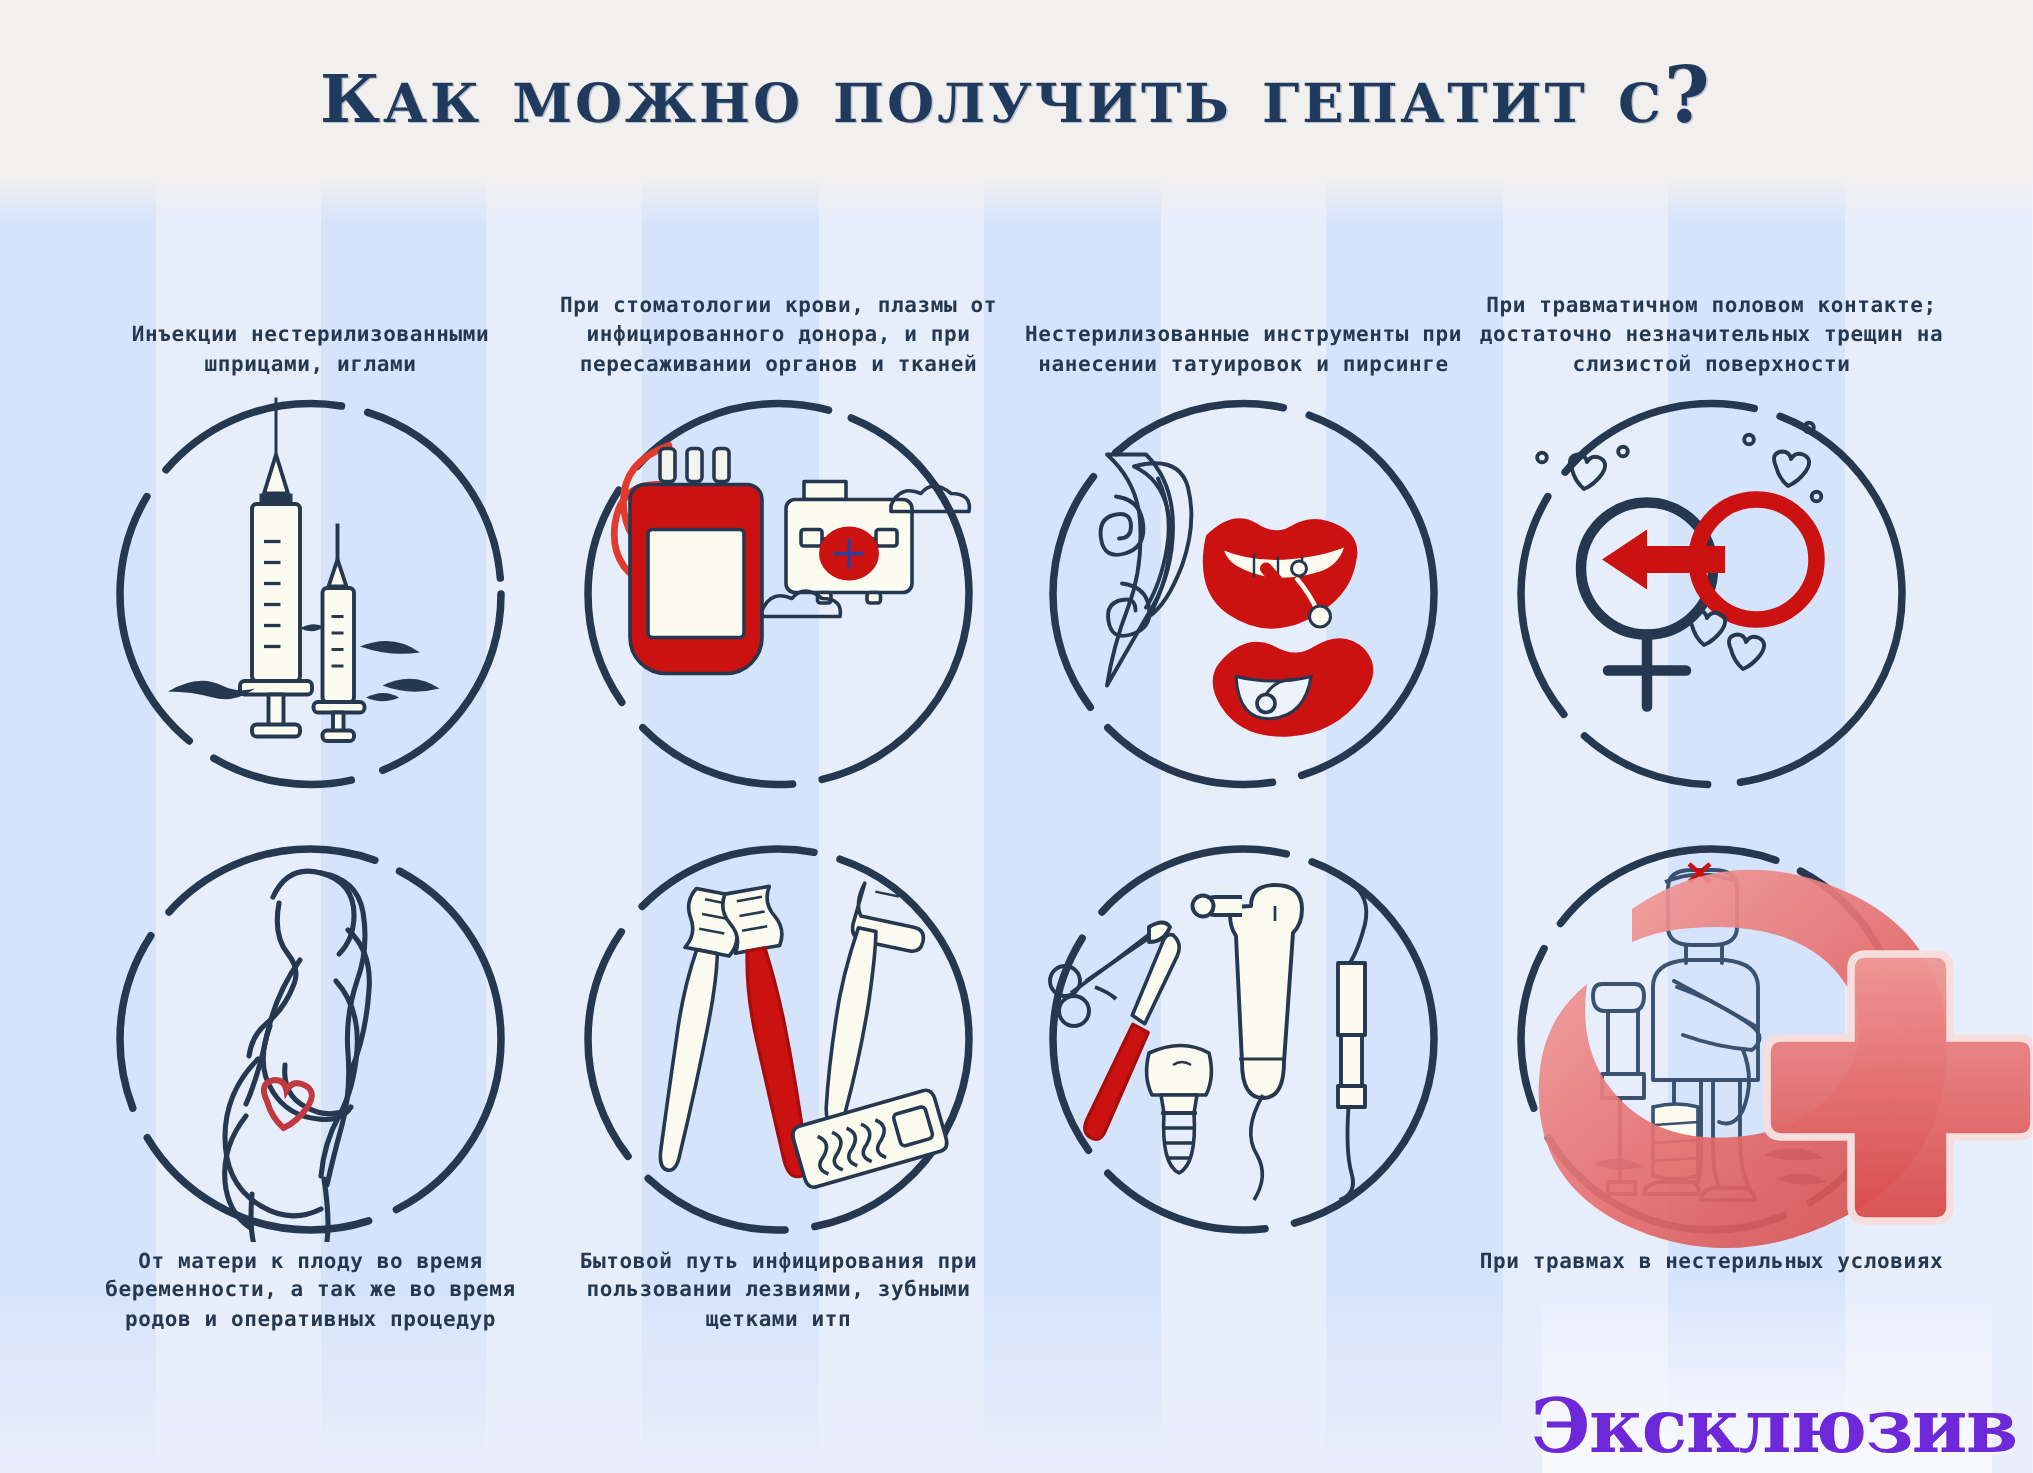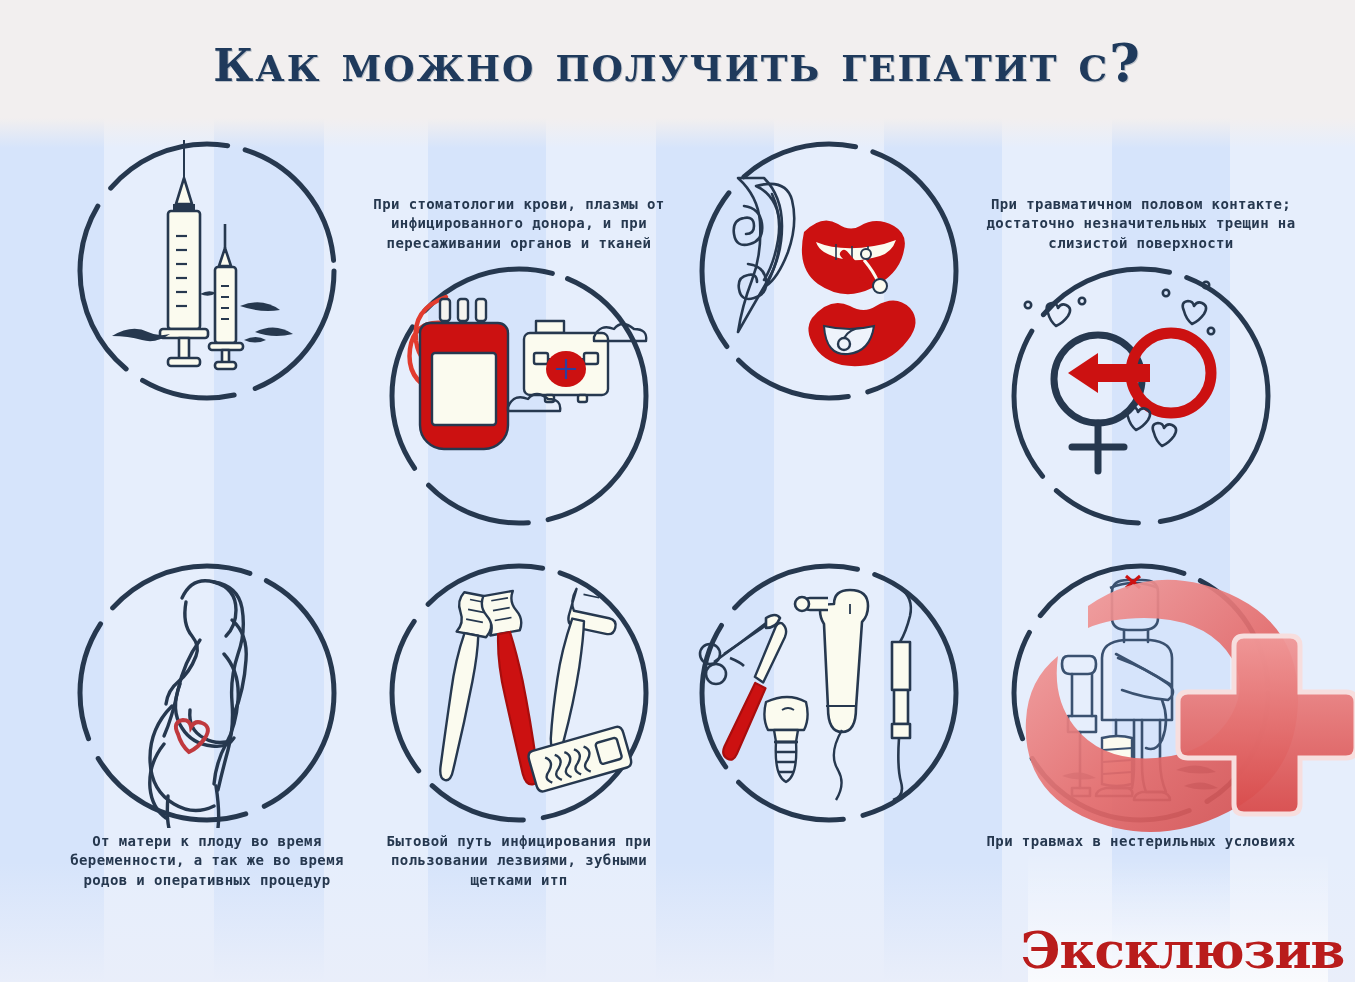--- a/index.html
+++ b/index.html
@@ -67,21 +67,21 @@
   .cap-bot{margin-top:4px;}
 
   
   .watermark{
     position:absolute;z-index:7;pointer-events:none;
     left:1010px;top:558px;width:345px;height:424px;
   }
   .wm-text{
     position:absolute;left:0;bottom:2px;width:345px;
     font-family:"DejaVu Serif", serif;
-    font-weight:bold;font-size:50px;color:#b91c1c;
+    font-weight:bold;font-size:50px;color:#6d28d9;
     text-align:center;letter-spacing:-1px;
     text-shadow:0 1px 0 rgba(255,255,255,.6);
   }
   .wm-fade{
     position:absolute;left:18px;bottom:0;width:300px;height:130px;
     background:linear-gradient(rgba(255,255,255,0),rgba(255,255,255,.72));
   }
 </style>
 </head>
 <body>
@@ -106,20 +106,21 @@
   <div class="bg-top"></div>
   <div class="bg-topfade"></div>
 
   <div class="title-wrap">
     <div class="title">Как можно получить гепатит С?</div>
   </div>
 
   <div class="grid">
 
     <div class="cell r1 c1">
+      <div class="cap cap-top">Инъекции нестерилизованными шприцами, иглами</div>
       <div class="circle-box">
         <svg class="ring" viewBox="0 0 270 270">
           <circle cx="135" cy="135" r="127" fill="none" stroke="#26384f" stroke-width="5" stroke-linecap="round" stroke-dasharray="150 22 95 20 180 22 130 18"></circle>
         </svg>
         <svg class="art" viewBox="0 0 270 270">
           <g fill="#fbfbef" stroke="#26384f" stroke-width="2.6" stroke-linejoin="round">
 
             <line x1="112" y1="4" x2="112" y2="42" stroke-width="2"></line>
             <path d="M104 68 L112 42 L120 68 Z"></path>
             <rect x="101" y="68" width="22" height="7" fill="#26384f" stroke="none"></rect>
@@ -192,20 +193,21 @@
 
           <g fill="none" stroke="#26384f" stroke-width="2.4" stroke-linejoin="round">
             <path d="M210 76 q6-14 20-8 q8-10 20 0 q14 0 12 12 h-52 Z"></path>
             <path d="M124 146 q6-14 20-8 q8-10 20 0 q14 0 12 12 h-52 Z"></path>
           </g>
         </svg>
       </div>
     </div>
 
     <div class="cell r1 c3">
+      <div class="cap cap-top">Нестерилизованные инструменты при нанесении татуировок и пирсинге</div>
       <div class="circle-box">
         <svg class="ring" viewBox="0 0 270 270">
           <circle cx="135" cy="135" r="127" fill="none" stroke="#26384f" stroke-width="5" stroke-linecap="round" stroke-dasharray="160 20 120 18 165 22 120 18"></circle>
         </svg>
         <svg class="art" viewBox="0 0 270 270">
 
           <g fill="none" stroke="#26384f" stroke-width="2.6" stroke-linejoin="round" stroke-linecap="round">
             <path d="M44 42 q20 18 22 44 q2 32 -8 58 q-10 26 -14 52 q16-28 30-52 q14-24 14-54 q0-30 -18-48 Z"></path>
             <path d="M62 50 q22 10 24 40 q2 30 -14 60 q12-8 22-34 q10-28 4-52 q-6-22 -36-14 Z"></path>
             <path d="M50 70 q16 2 18 18 q2 16 -12 20 q-14 4 -16-10 q-2-14 10-16 q10-2 10 8 q0 8-8 8"></path>

